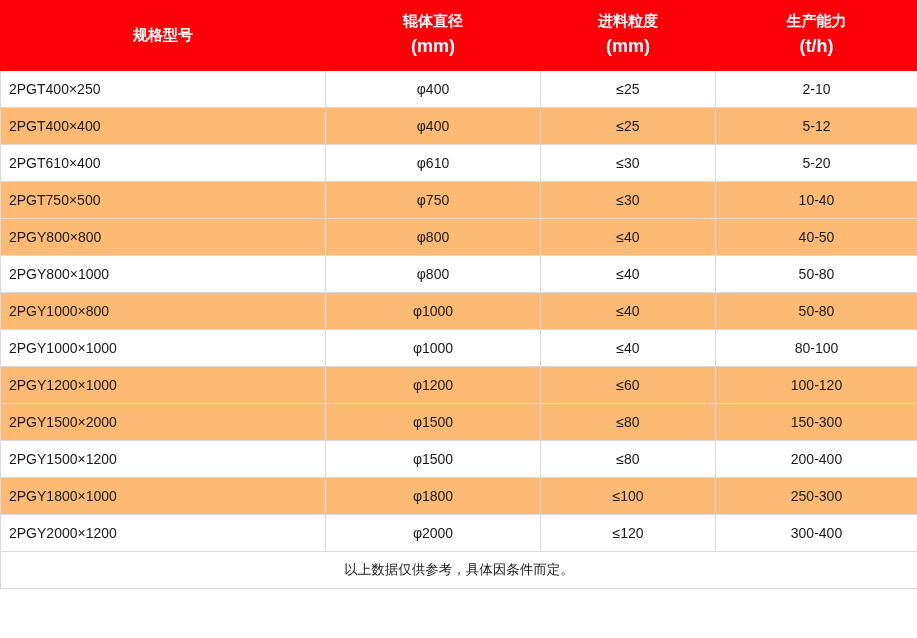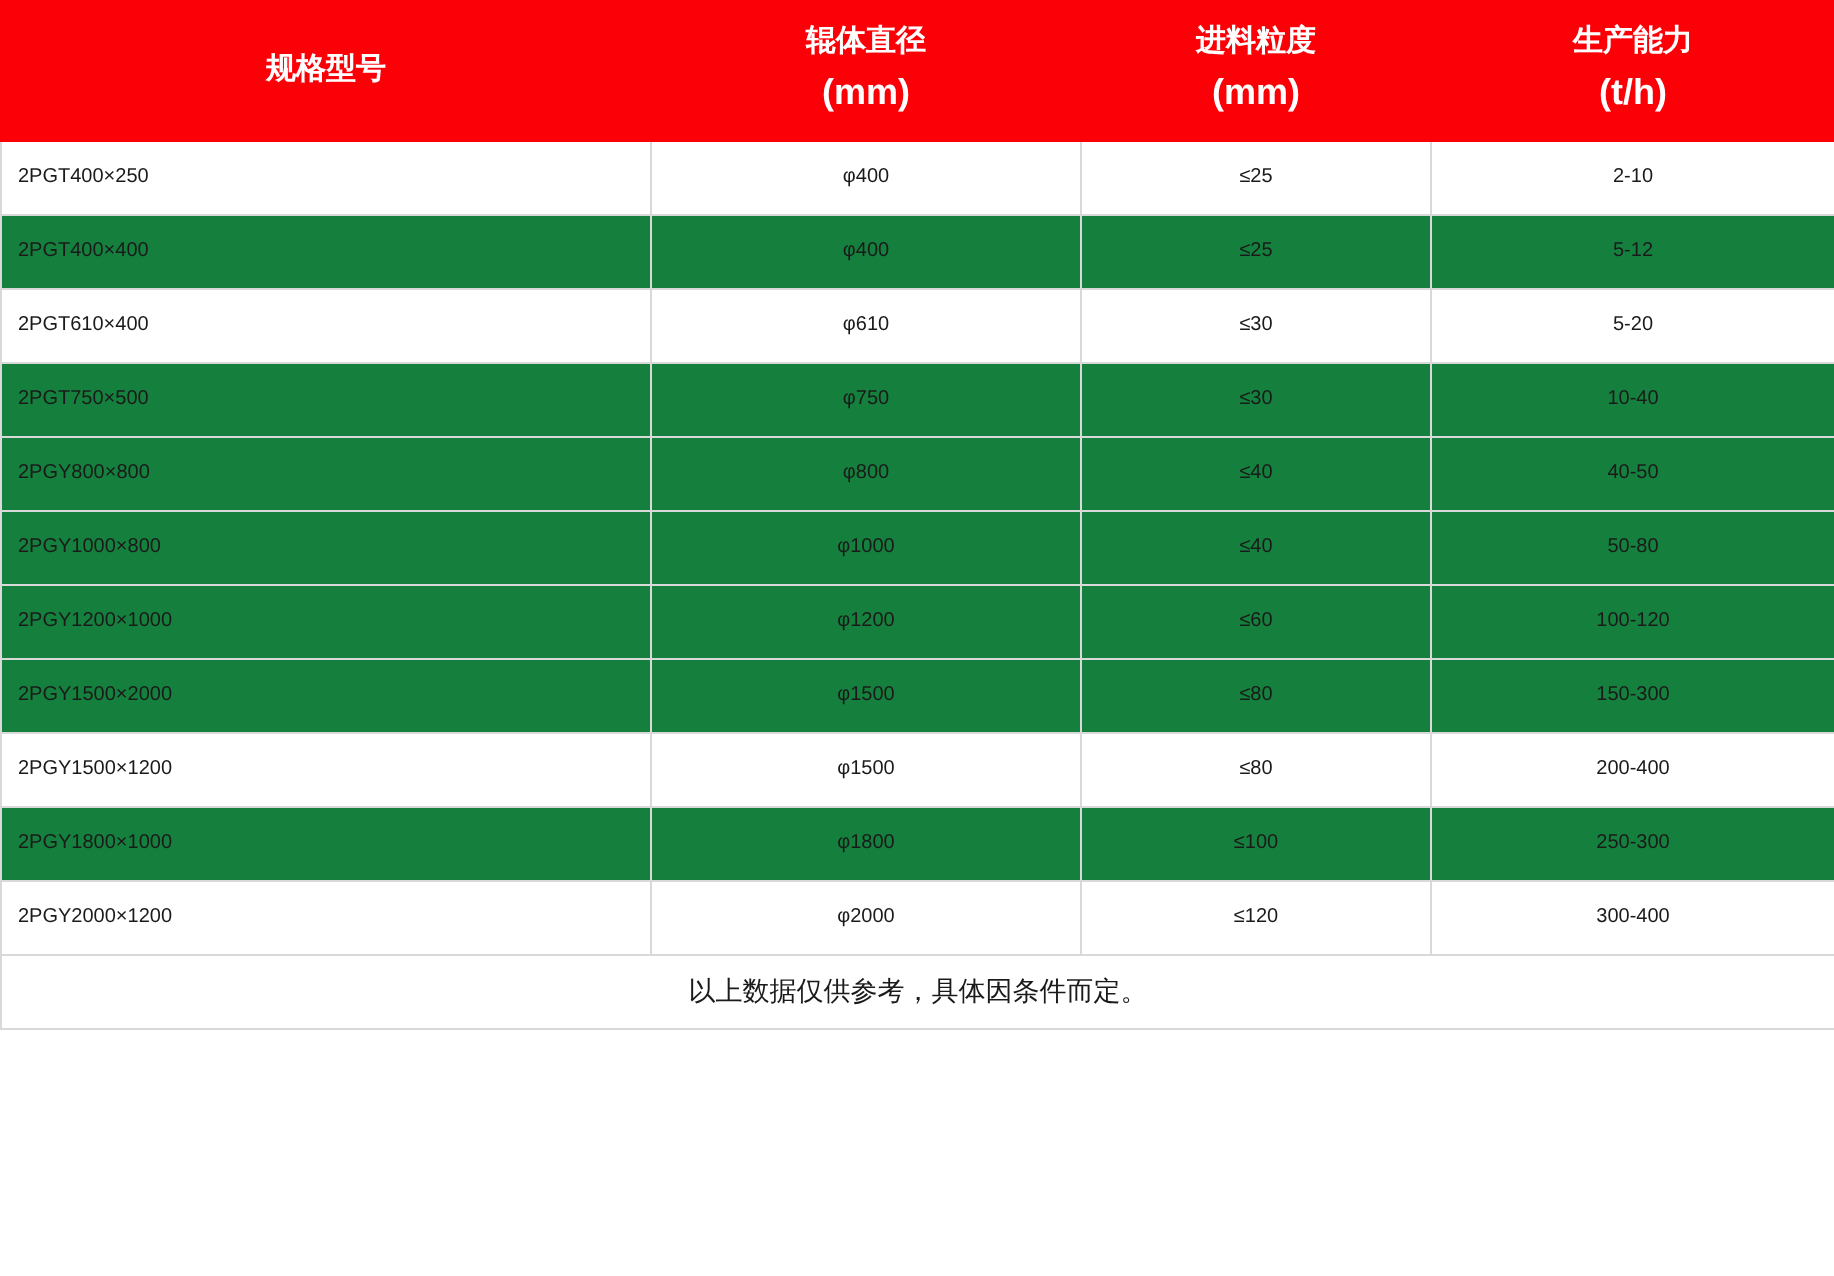--- a/index.html
+++ b/index.html
@@ -33,33 +33,33 @@
     border: 1px solid #fc0007;
     line-height: 1.5;
   }
   thead th .unit {
     display: block;
     font-weight: bold;
     font-size: 18px;
   }
   tbody td {
     border: 1px solid #d9d9d9;
-    font-size: 10px;
+    font-size: 14px;
     color: #1a1a1a;
     height: 36px;
     padding: 0 6px;
     text-align: center;
     white-space: nowrap;
   }
   tbody td.model {
     text-align: left;
     padding-left: 8px;
   }
   tbody tr.alt td {
-    background: #15803d;
+    background: #fdba74;
   }
   tbody tr.plain td {
     background: #ffffff;
   }
   tfoot td {
     border: 1px solid #d9d9d9;
     background: #ffffff;
     text-align: center;
     font-size: 13.5px;
     color: #1a1a1a;
@@ -121,25 +121,37 @@
         <td>φ750</td>
         <td>≤30</td>
         <td>10-40</td>
       </tr>
       <tr class="alt">
         <td class="model">2PGY800×800</td>
         <td>φ800</td>
         <td>≤40</td>
         <td>40-50</td>
       </tr>
+      <tr class="plain">
+        <td class="model">2PGY800×1000</td>
+        <td>φ800</td>
+        <td>≤40</td>
+        <td>50-80</td>
+      </tr>
       <tr class="alt">
         <td class="model">2PGY1000×800</td>
         <td>φ1000</td>
         <td>≤40</td>
         <td>50-80</td>
+      </tr>
+      <tr class="plain">
+        <td class="model">2PGY1000×1000</td>
+        <td>φ1000</td>
+        <td>≤40</td>
+        <td>80-100</td>
       </tr>
       <tr class="alt">
         <td class="model">2PGY1200×1000</td>
         <td>φ1200</td>
         <td>≤60</td>
         <td>100-120</td>
       </tr>
       <tr class="alt">
         <td class="model">2PGY1500×2000</td>
         <td>φ1500</td>

